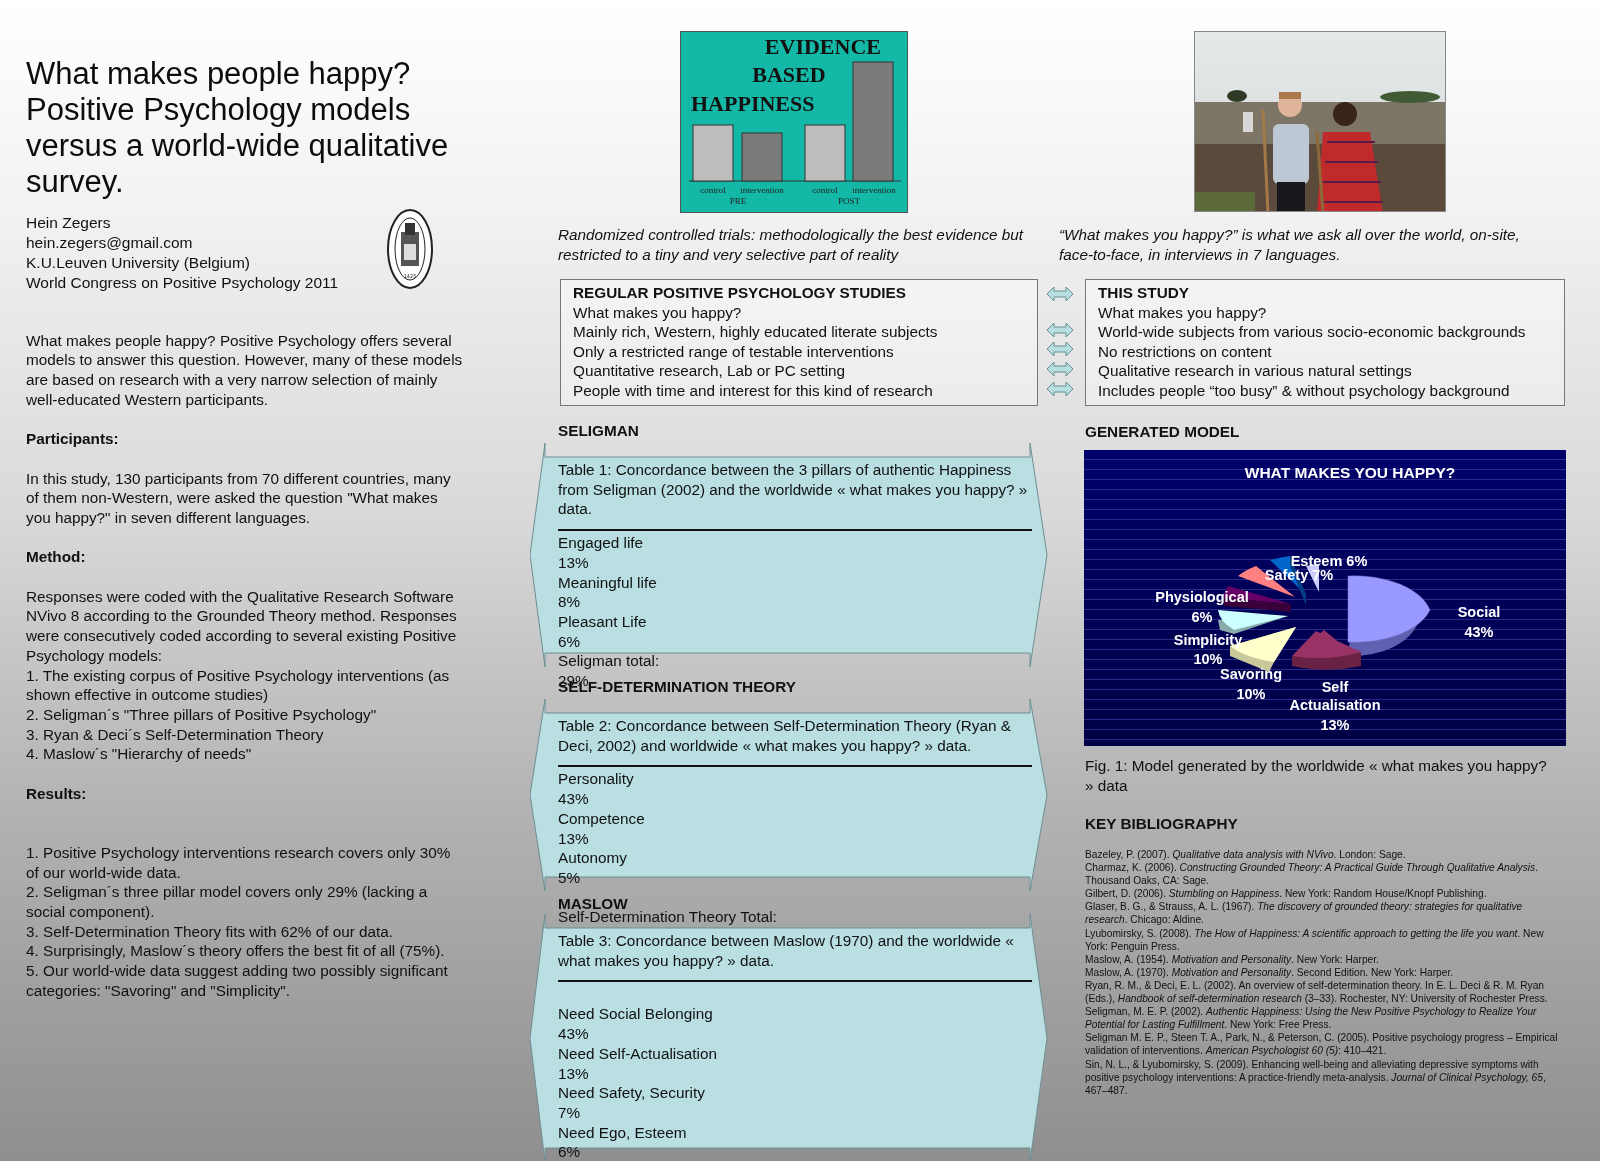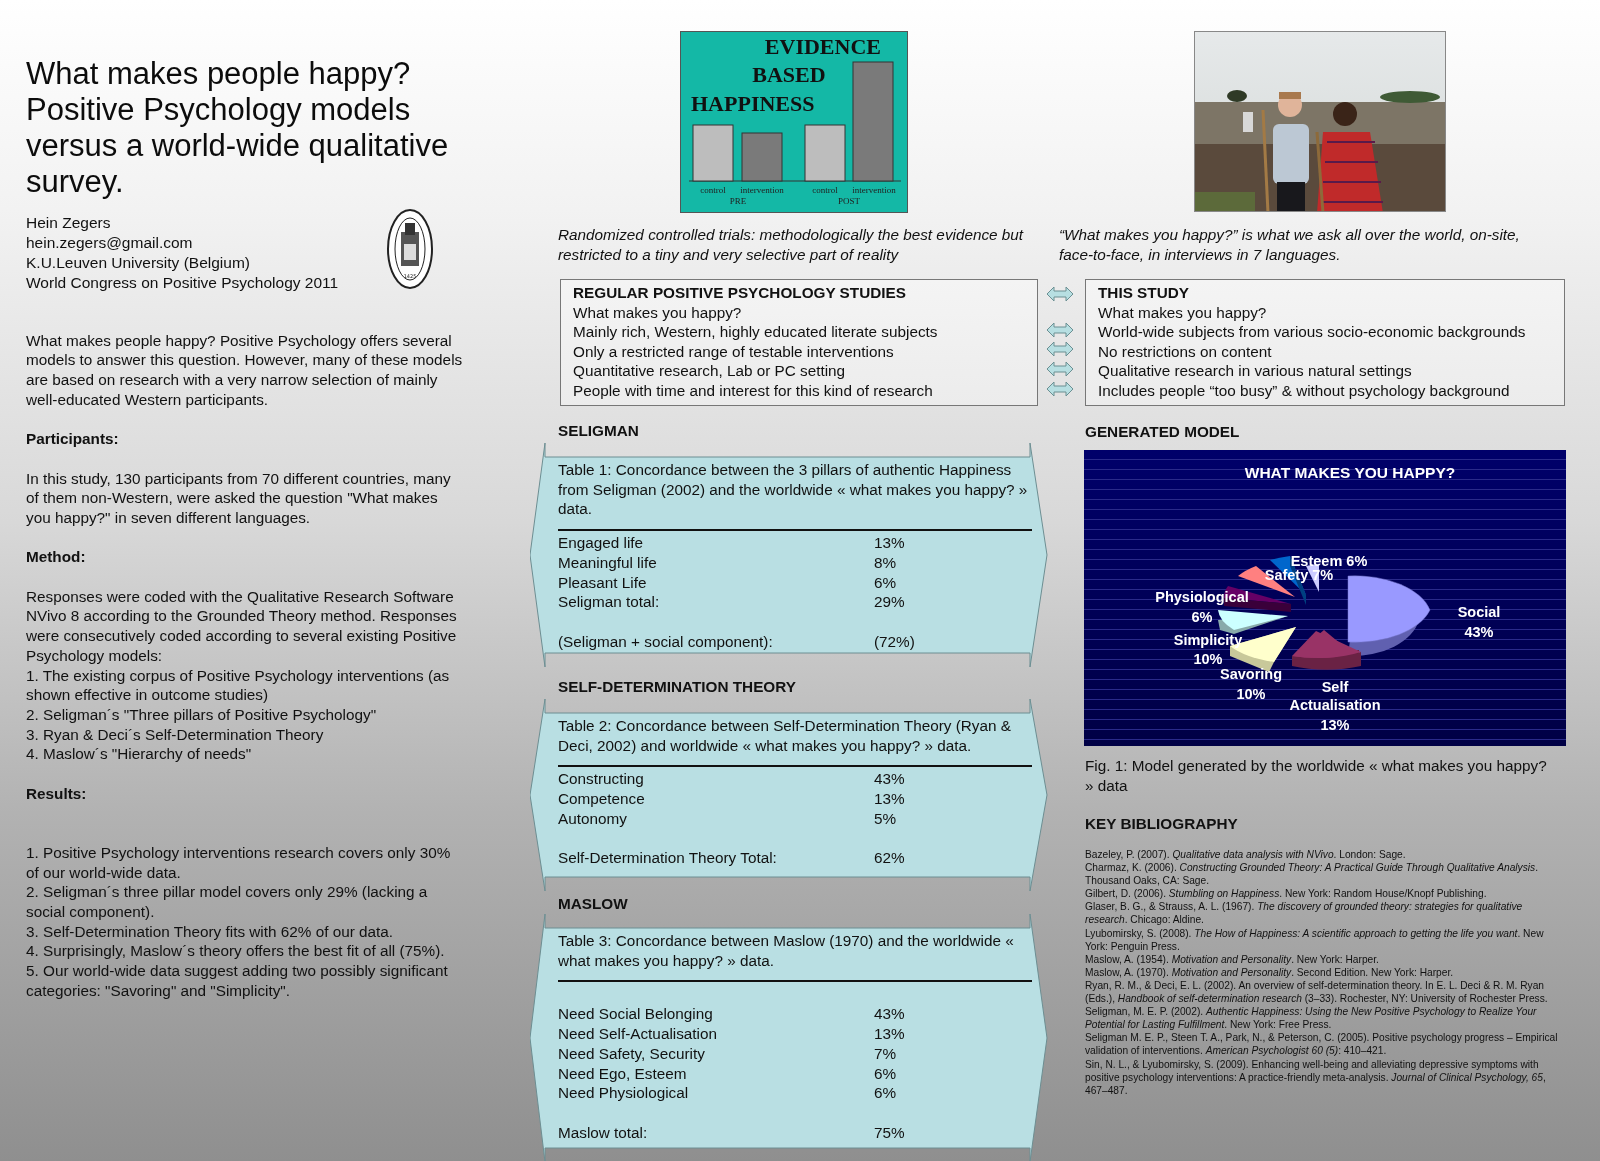--- a/index.html
+++ b/index.html
@@ -38,21 +38,21 @@
   }
   .cmpbox .hd { font-weight: bold; }
   .arrow { position: absolute; left: 1046px; width: 28px; height: 16px; }
 
   .sect-title { font-size: 15.3px; font-weight: bold; }
   .hexbox { position: absolute; left: 530px; width: 532px; }
   .hexbox svg { position: absolute; left: 0; top: 0; }
   .tbl { position: absolute; left: 28px; width: 476px; font-size: 15.3px; line-height: 19.7px; }
   .tbl .cap { margin-bottom: 0; }
   .tbl .rule { border-top: 2px solid #111; margin: 10px 0 2px 0; width: 474px; }
-  .tbl .row { display: flex; }
+  .tbl .row { display: flex; flex-direction: column; }
   .tbl .row .k { width: 316px; }
 
   
   .photo {
     left: 1194px; top: 31px; width: 252px; height: 181px; border: 1px solid #888; overflow: hidden;
   }
   .chartbox {
     left: 1084px; top: 450px; width: 482px; height: 296px;
     background: linear-gradient(#00006a, #000045);
     overflow: hidden;
@@ -231,21 +231,21 @@
 
 <div class="abs sect-title" style="left:558px; top:678px;">SELF-DETERMINATION THEORY</div>
 <div class="hexbox" style="top:697px; height:196px;">
   <svg width="532" height="196" viewBox="0 0 532 196">
     <path d="M15 2 L15 16 L500 16 L500 2 L517 98 L500 194 L500 180 L15 180 L15 194 L0 98 Z" fill="#b9dfe3" stroke="#6d8e92" stroke-width="1"></path>
   </svg>
   <div class="tbl" style="top:19px;">
     <div class="cap">Table 2: Concordance between Self-Determination Theory (Ryan &amp; Deci, 2002) and worldwide « what makes you happy? » data.</div>
     <div class="rule"></div>
     <div class="row">
-        <span class="k">Constructing</span>
+        <span class="k">Personality</span>
         <span>43%</span>
       </div>
     <div class="row">
         <span class="k">Competence</span>
         <span>13%</span>
       </div>
     <div class="row">
         <span class="k">Autonomy</span>
         <span>5%</span>
       </div>

